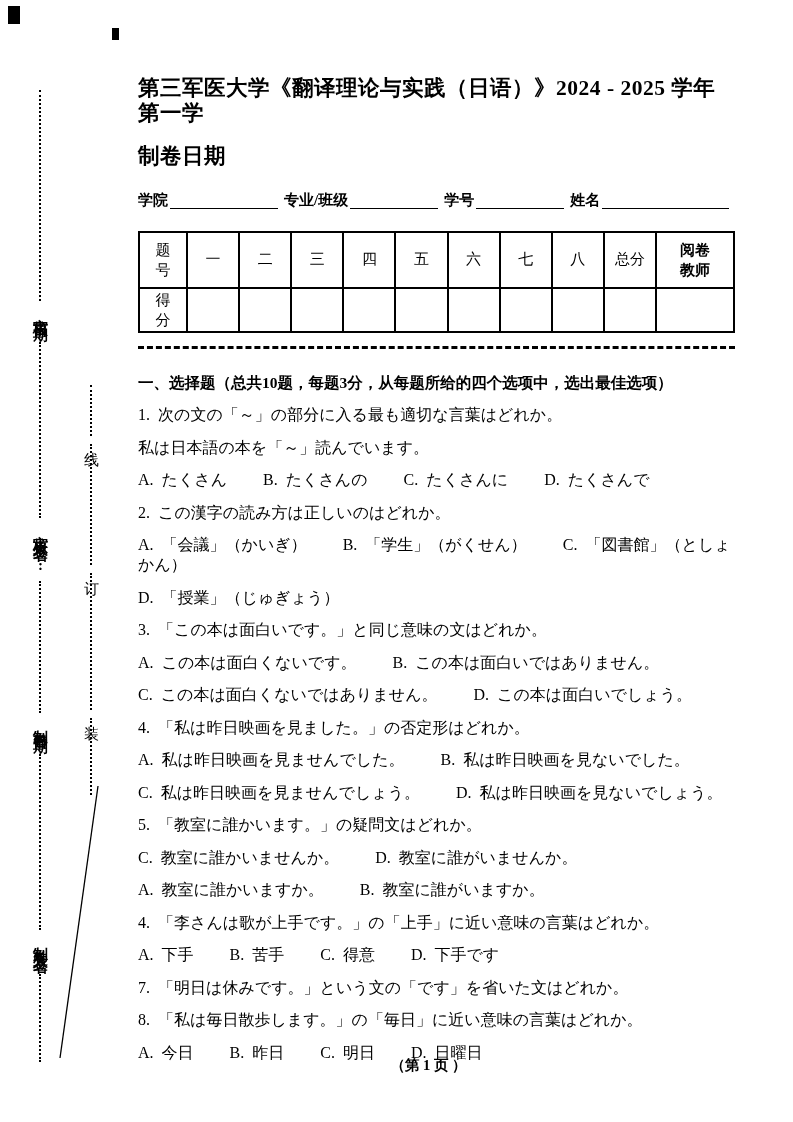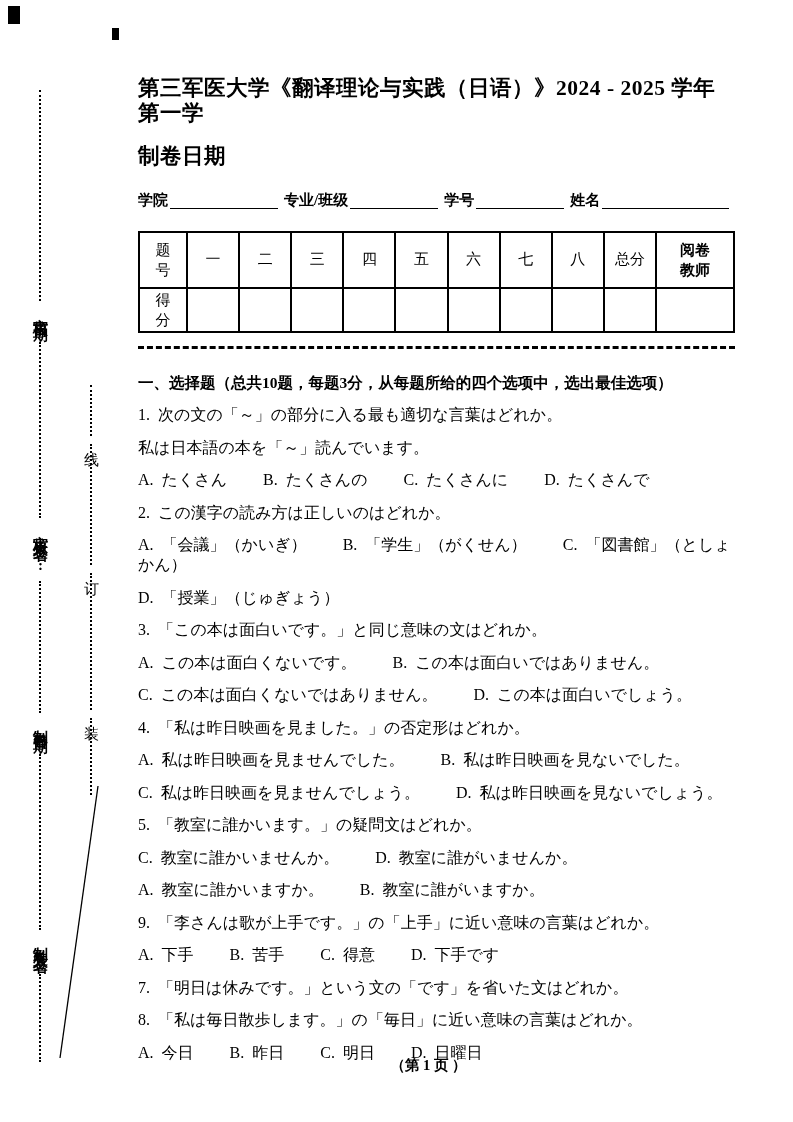--- a/index.html
+++ b/index.html
@@ -174,21 +174,21 @@
         <div class="qline">D.  「授業」（じゅぎょう）</div>
         <div class="qline">3.  「この本は面白いです。」と同じ意味の文はどれか。</div>
         <div class="qline">A.  この本は面白くないです。　　 B.  この本は面白いではありません。</div>
         <div class="qline">C.  この本は面白くないではありません。　　 D.  この本は面白いでしょう。</div>
         <div class="qline">4.  「私は昨日映画を見ました。」の否定形はどれか。</div>
         <div class="qline">A.  私は昨日映画を見ませんでした。　　 B.  私は昨日映画を見ないでした。</div>
         <div class="qline">C.  私は昨日映画を見ませんでしょう。　　 D.  私は昨日映画を見ないでしょう。</div>
         <div class="qline">5.  「教室に誰かいます。」の疑問文はどれか。</div>
         <div class="qline">C.  教室に誰かいませんか。　　 D.  教室に誰がいませんか。</div>
         <div class="qline">A.  教室に誰かいますか。　　 B.  教室に誰がいますか。</div>
-        <div class="qline">9.  「李さんは歌が上手です。」の「上手」に近い意味の言葉はどれか。</div>
+        <div class="qline">4.  「李さんは歌が上手です。」の「上手」に近い意味の言葉はどれか。</div>
         <div class="qline">A.  下手　　 B.  苦手　　 C.  得意　　 D.  下手です</div>
         <div class="qline">7.  「明日は休みです。」という文の「です」を省いた文はどれか。</div>
         <div class="qline">8.  「私は毎日散歩します。」の「毎日」に近い意味の言葉はどれか。</div>
         <div class="qline">A.  今日　　 B.  昨日　　 C.  明日　　 D.  日曜日</div>
       </div>
 
   </div>
 
   <div class="footer">（第 1 页 ）</div>
 

